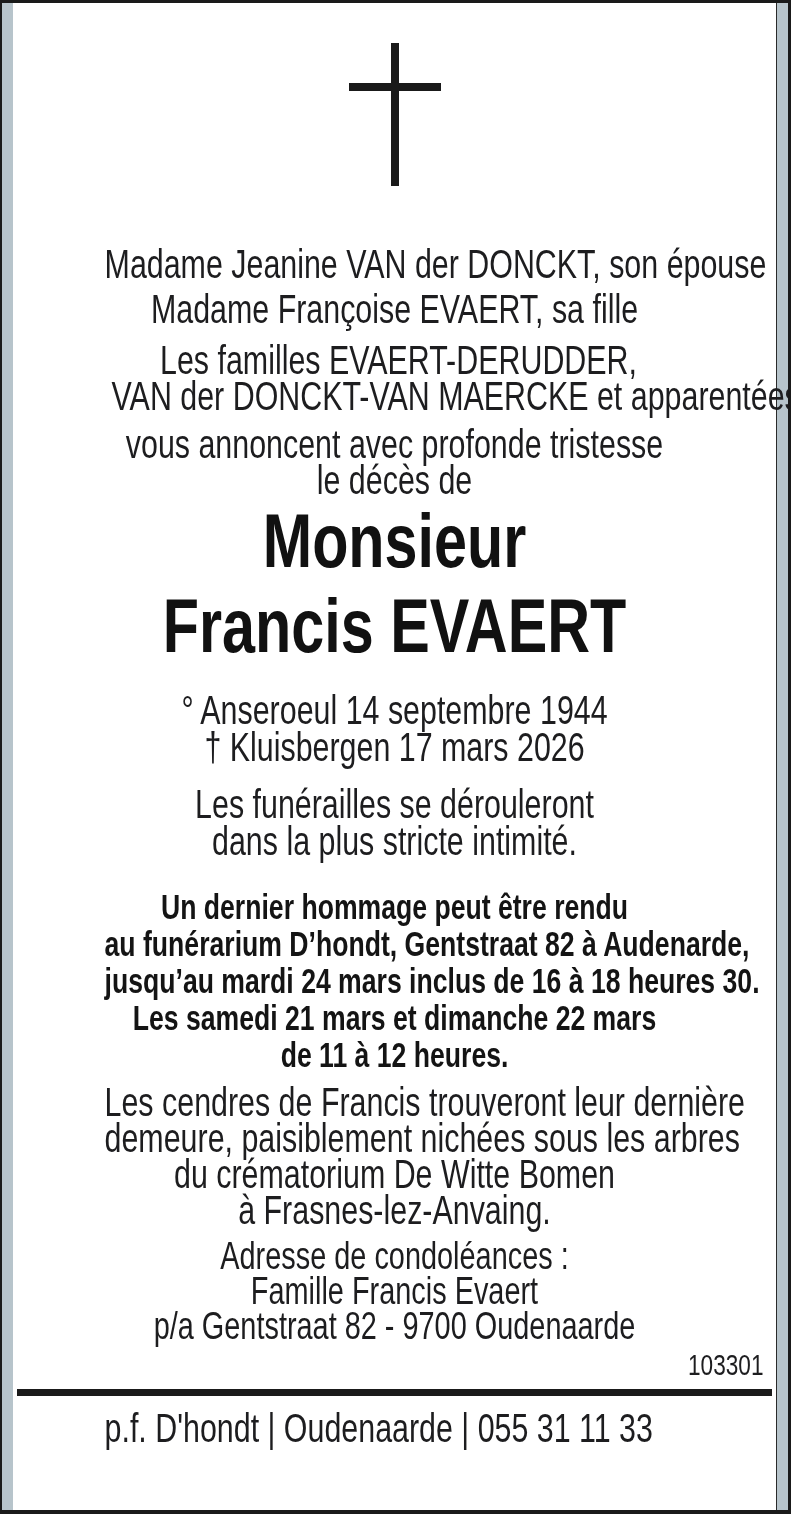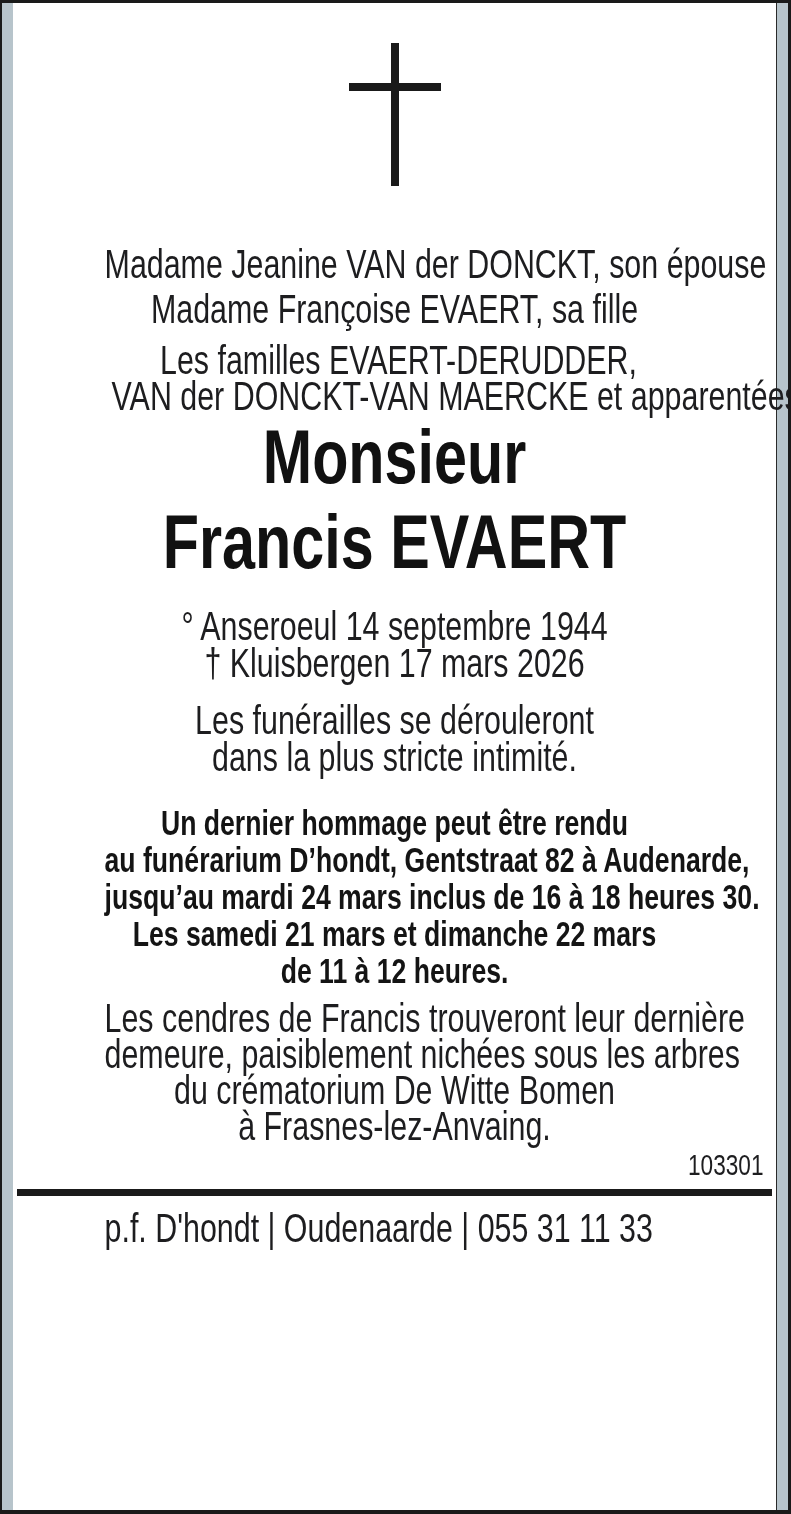--- a/index.html
+++ b/index.html
@@ -86,20 +86,24 @@
     <div class="sec p-fam1">
         <div class="ln">Madame Jeanine VAN der DONCKT, son épouse</div>
         <div class="ln">Madame Françoise EVAERT, sa fille</div>
       </div>
 
     <div class="sec p-fam2">
         <div class="ln">Les familles EVAERT-DERUDDER,</div>
         <div class="ln">VAN der DONCKT-VAN MAERCKE et apparentées</div>
       </div>
 
+    <div class="sec p-announce">
+        <div class="ln">vous annoncent avec profonde tristesse</div>
+        <div class="ln">le décès de</div>
+      </div>
 
     <div class="sec name-block">
       <div class="ln">Monsieur</div>
       <div class="ln">Francis EVAERT</div>
     </div>
 
     <div class="sec p-dates">
       <div class="ln">° Anseroeul 14 septembre 1944</div>
       <div class="ln">† Kluisbergen 17 mars 2026</div>
     </div>
@@ -118,20 +122,25 @@
       </div>
 
     <div class="sec p-ashes">
         <div class="ln">Les cendres de Francis trouveront leur dernière</div>
         <div class="ln">demeure, paisiblement nichées sous les arbres</div>
         <div class="ln">du crématorium De Witte Bomen</div>
         <div class="ln">à Frasnes-lez-Anvaing.</div>
       </div>
 
 
+    <div class="sec p-adresse">
+        <div class="ln">Adresse de condoléances :</div>
+        <div class="ln">Famille Francis Evaert</div>
+        <div class="ln">p/a Gentstraat 82 - 9700 Oudenaarde</div>
+      </div>
 
     <div class="refnum">103301</div>
 
     <div class="rule"></div>
 
     <div class="footer">
       <div class="ln">p.f. D'hondt | Oudenaarde | 055 31 11 33</div>
     </div>
 
   </div>

